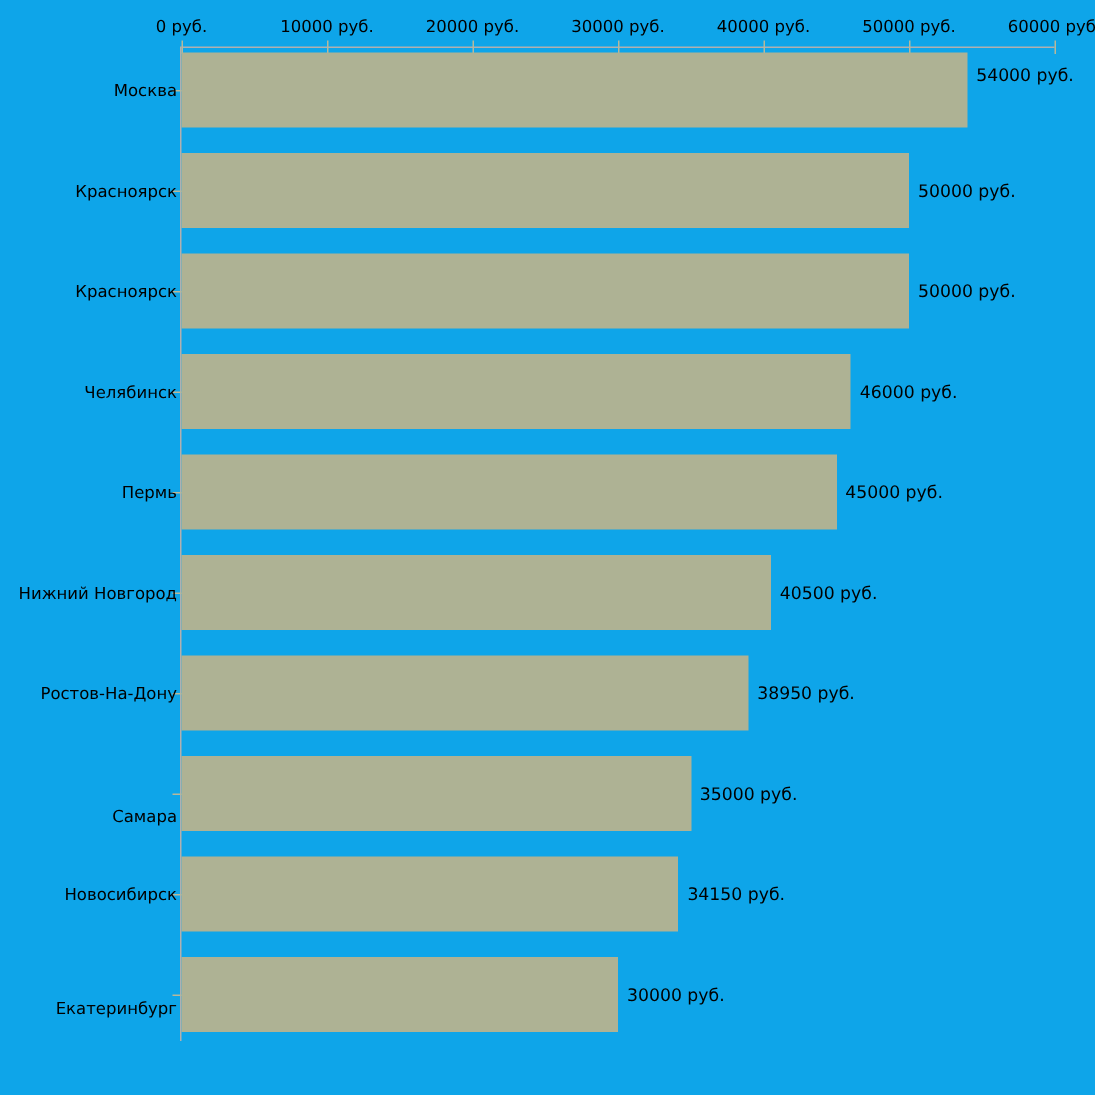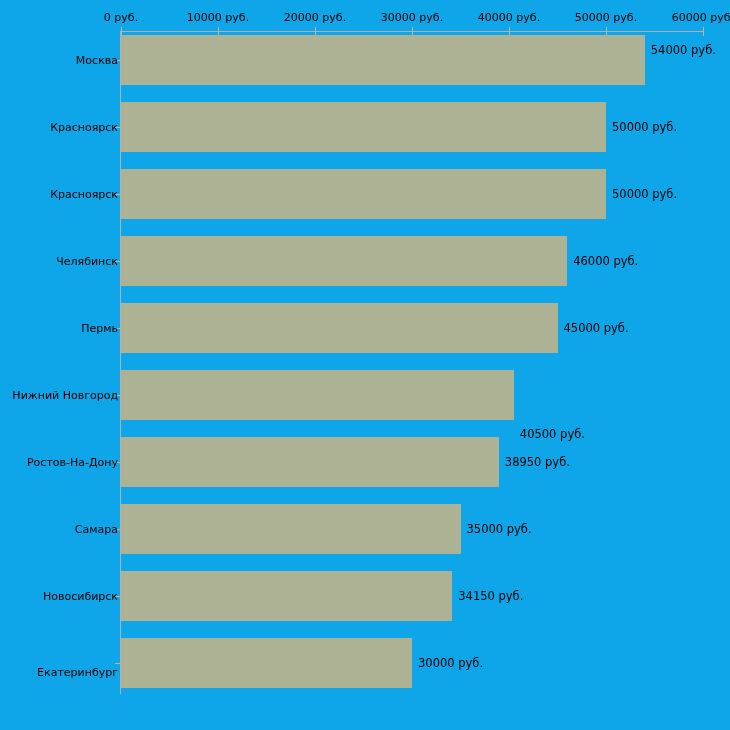--- a/index.html
+++ b/index.html
@@ -134,28 +134,28 @@
       <div class="ytick" style="top: 261px;"></div>
       <div class="cat-label" style="top: 255px;">Челябинск</div>
       <div class="val-label" style="left: 573.2px; top: 255px;">46000 руб.</div>
       <div class="bar" style="top: 303px; width: 436.5px; background: rgb(174, 178, 148);"></div>
       <div class="ytick" style="top: 328px;"></div>
       <div class="cat-label" style="top: 322px;">Пермь</div>
       <div class="val-label" style="left: 563.5px; top: 322px;">45000 руб.</div>
       <div class="bar" style="top: 370px; width: 392.85px; background: rgb(174, 178, 148);"></div>
       <div class="ytick" style="top: 395px;"></div>
       <div class="cat-label" style="top: 389px;">Нижний Новгород</div>
-      <div class="val-label" style="left: 519.85px; top: 389px; margin-top: 39px;">40500 руб.</div>
+      <div class="val-label" style="left: 519.85px; top: 389px;">40500 руб.</div>
       <div class="bar" style="top: 437px; width: 377.815px; background: rgb(174, 178, 148);"></div>
       <div class="ytick" style="top: 462px;"></div>
       <div class="cat-label" style="top: 456px;">Ростов-На-Дону</div>
       <div class="val-label" style="left: 504.815px; top: 456px;">38950 руб.</div>
       <div class="bar" style="top: 504px; width: 339.5px; background: rgb(174, 178, 148);"></div>
       <div class="ytick" style="top: 529px;"></div>
-      <div class="cat-label" style="top: 523px;">Самара</div>
+      <div class="cat-label" style="top: 538px;">Самара</div>
       <div class="val-label" style="left: 466.5px; top: 523px; text-align: center;">35000 руб.</div>
       <div class="bar" style="top: 571px; width: 331.255px; background: rgb(174, 178, 148);"></div>
       <div class="ytick" style="top: 596px;"></div>
       <div class="cat-label" style="top: 590px;">Новосибирск</div>
       <div class="val-label" style="left: 458.255px; top: 590px; text-align: center;">34150 руб.</div>
       <div class="bar" style="top: 638px; width: 291px; background: rgb(174, 178, 148);"></div>
       <div class="ytick" style="top: 663px;"></div>
       <div class="cat-label" style="top: 666px;">Екатеринбург</div>
       <div class="val-label" style="left: 418px; top: 657px;">30000 руб.</div>
     </div>

